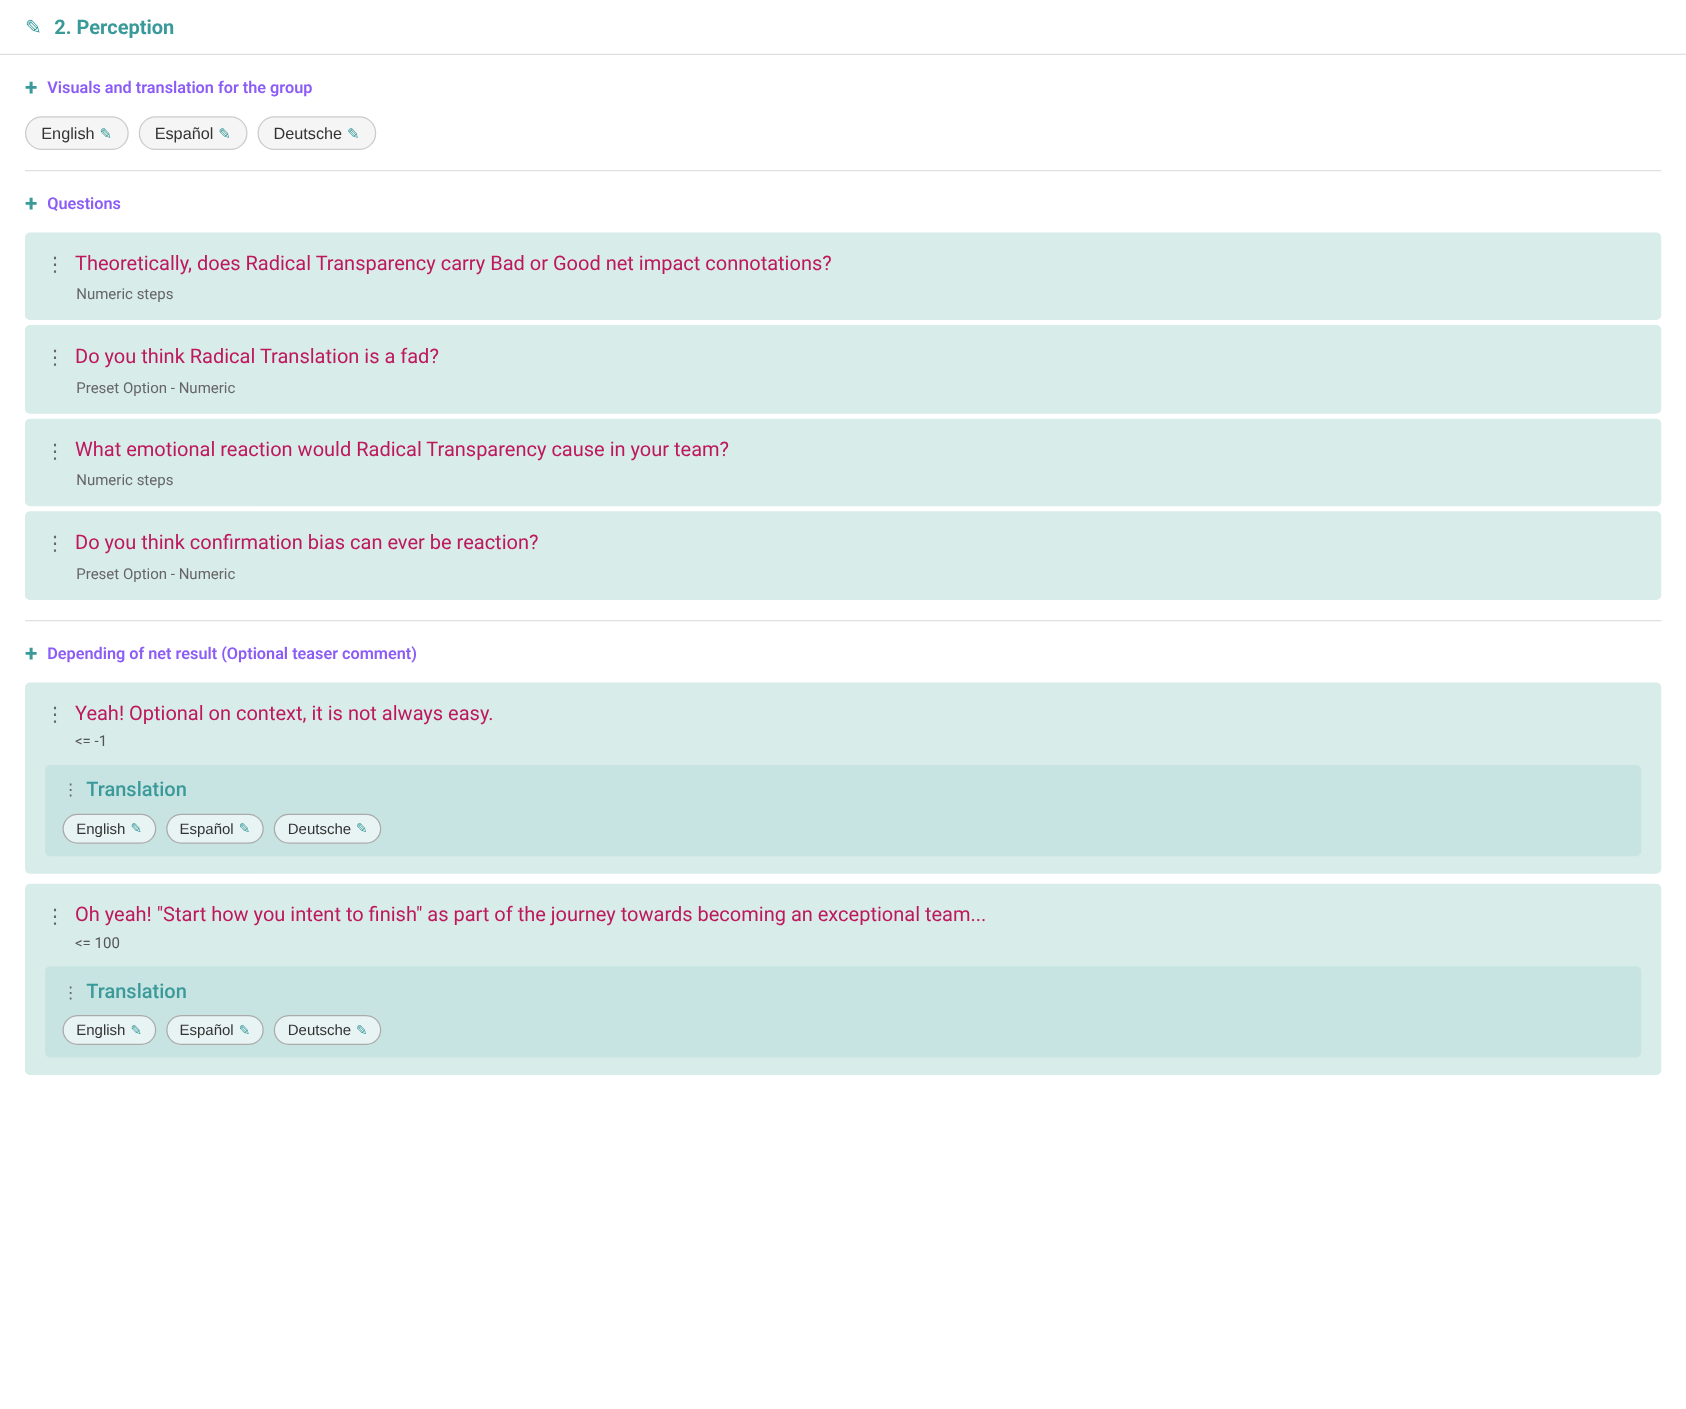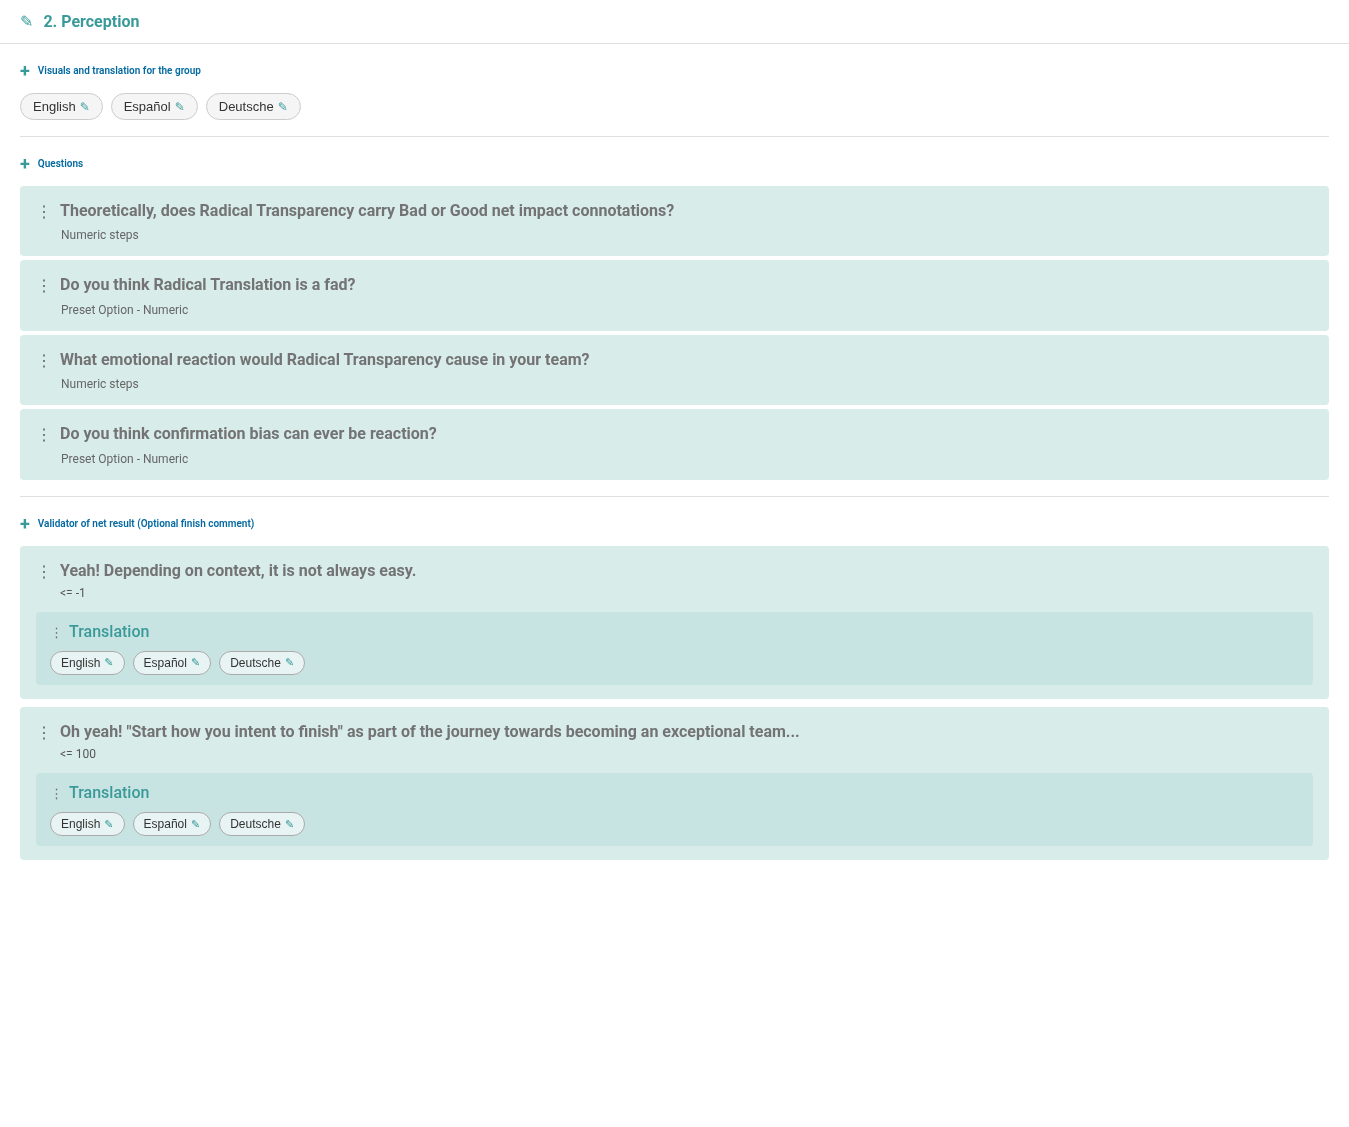--- a/index.html
+++ b/index.html
@@ -41,23 +41,23 @@
     }
 
     .section-plus {
       color: #3a9a9a;
       font-size: 18px;
       font-weight: bold;
       cursor: pointer;
     }
 
     .section-title {
-      color: #0369a1;
+      color: #8b5cf6;
       font-weight: 600;
-      font-size: 10px;
+      font-size: 13px;
     }
 
     .lang-buttons {
       display: flex;
       gap: 8px;
       flex-wrap: wrap;
     }
 
     .lang-btn {
       display: flex;
@@ -98,22 +98,22 @@
     .drag-handle {
       color: #666;
       font-size: 16px;
       cursor: grab;
       margin-top: 2px;
       flex-shrink: 0;
     }
 
     .question-text {
       font-size: 16px;
-      font-weight: 700;
-      color: #737373;
+      font-weight: 400;
+      color: #be185d;
       line-height: 1.4;
     }
 
     .question-subtype {
       font-size: 12px;
       color: #666;
       margin-top: 6px;
       margin-left: 25px;
     }
 
@@ -248,27 +248,27 @@
       <div class="question-subtype">Preset Option - Numeric</div>
     </div>
     </div>
 </div>
 
 <hr class="divider">
 
 <div class="section">
   <div class="section-header">
     <span class="section-plus">+</span>
-    <span class="section-title">Validator of net result (Optional finish comment)</span>
+    <span class="section-title">Depending of net result (Optional teaser comment)</span>
   </div>
   <div class="questions-list" id="validator-list">
       <div class="validator-card">
       <div class="question-row">
         <span class="drag-handle">⋮</span>
-        <span class="question-text">Yeah! Depending on context, it is not always easy.</span>
+        <span class="question-text">Yeah! Optional on context, it is not always easy.</span>
       </div>
       <div class="validator-condition">&lt;= -1</div>
       <div class="translation-block">
         <div class="translation-row">
           <span class="drag-handle" style="font-size:13px;">⋮</span>
           <span class="translation-label">Translation</span>
         </div>
         <div class="translation-langs">
           <button class="translation-lang-btn">
         <span>English</span>

